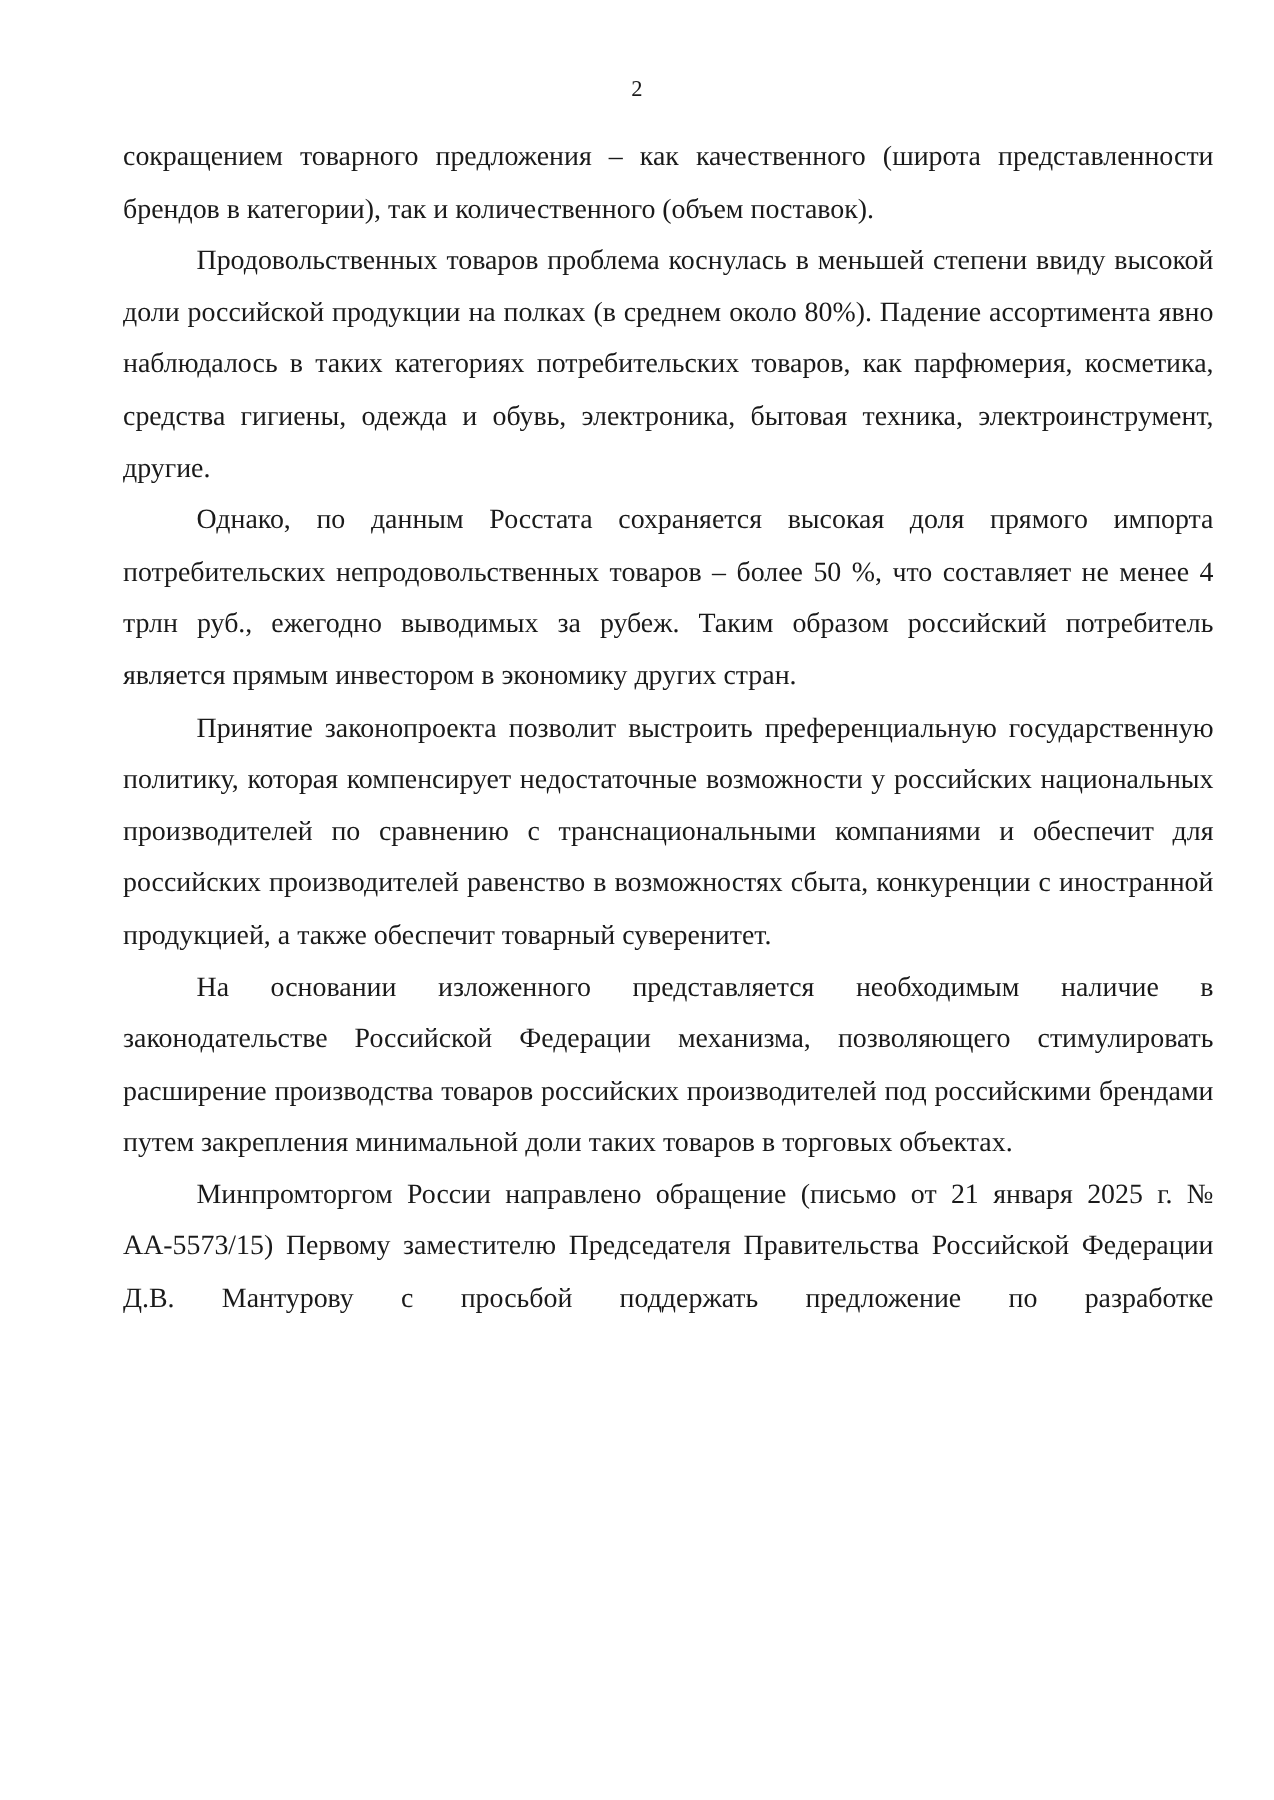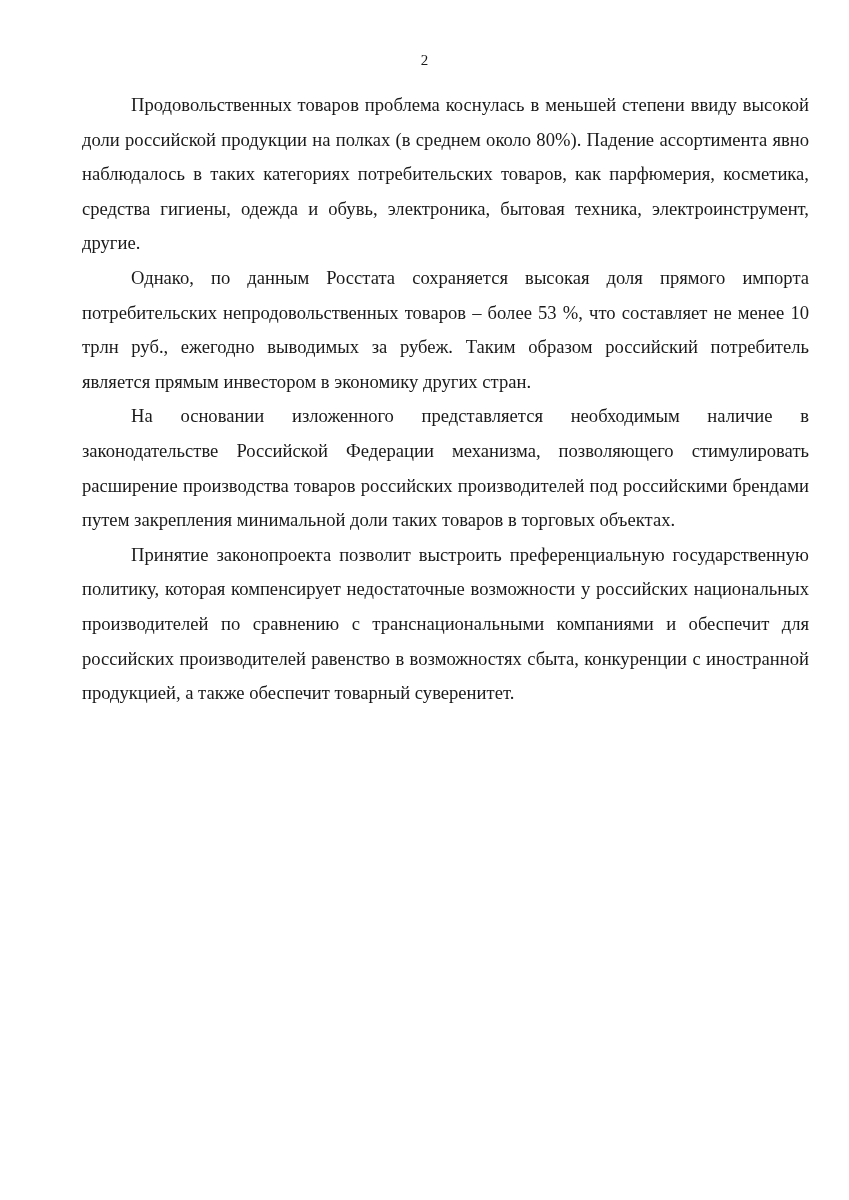--- a/index.html
+++ b/index.html
@@ -44,17 +44,19 @@
     .body-text p.last-cut {
       text-align-last: justify;
     }
   </style>
 </head>
 <body>
 
 <div class="page-number">2</div>
 
 <div class="body-text">
+  <p class="continued">сокращением товарного предложения – как качественного (широта представленности брендов в категории), так и количественного (объем поставок).</p>
   <p>Продовольственных товаров проблема коснулась в меньшей степени ввиду высокой доли российской продукции на полках (в среднем около 80%). Падение ассортимента явно наблюдалось в таких категориях потребительских товаров, как парфюмерия, косметика, средства гигиены, одежда и обувь, электроника, бытовая техника, электроинструмент, другие.</p>
-  <p>Однако, по данным Росстата сохраняется высокая доля прямого импорта потребительских непродовольственных товаров – более 53 %, что составляет не менее 10 трлн руб., ежегодно выводимых за рубеж. Таким образом российский потребитель является прямым инвестором в экономику других стран.</p>
+  <p>Однако, по данным Росстата сохраняется высокая доля прямого импорта потребительских непродовольственных товаров – более 50 %, что составляет не менее 4 трлн руб., ежегодно выводимых за рубеж. Таким образом российский потребитель является прямым инвестором в экономику других стран.</p>
+  <p>Принятие законопроекта позволит выстроить преференциальную государственную политику, которая компенсирует недостаточные возможности у российских национальных производителей по сравнению с транснациональными компаниями и обеспечит для российских производителей равенство в возможностях сбыта, конкуренции с иностранной продукцией, а также обеспечит товарный суверенитет.</p>
   <p>На основании изложенного представляется необходимым наличие в законодательстве Российской Федерации механизма, позволяющего стимулировать расширение производства товаров российских производителей под российскими брендами путем закрепления минимальной доли таких товаров в торговых объектах.</p>
-  <p>Принятие законопроекта позволит выстроить преференциальную государственную политику, которая компенсирует недостаточные возможности у российских национальных производителей по сравнению с транснациональными компаниями и обеспечит для российских производителей равенство в возможностях сбыта, конкуренции с иностранной продукцией, а также обеспечит товарный суверенитет.</p>
+  <p class="last-cut">Минпромторгом России направлено обращение (письмо от 21 января 2025 г. № АА-5573/15) Первому заместителю Председателя Правительства Российской Федерации Д.В. Мантурову с просьбой поддержать предложение по разработке</p>
 </div>
 
 </body></html>

